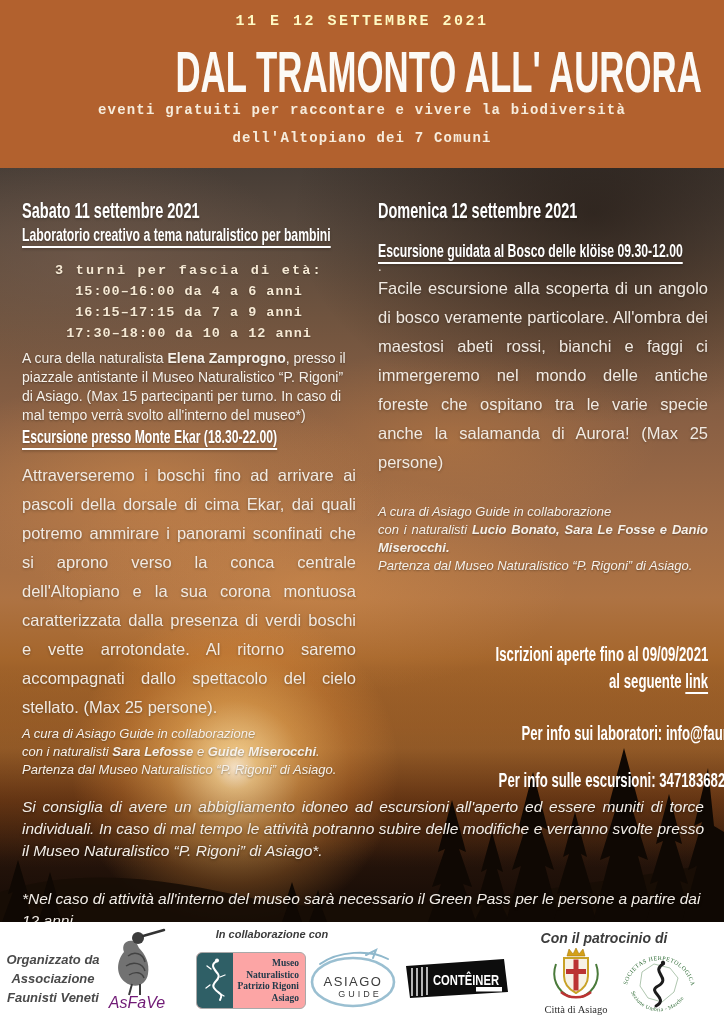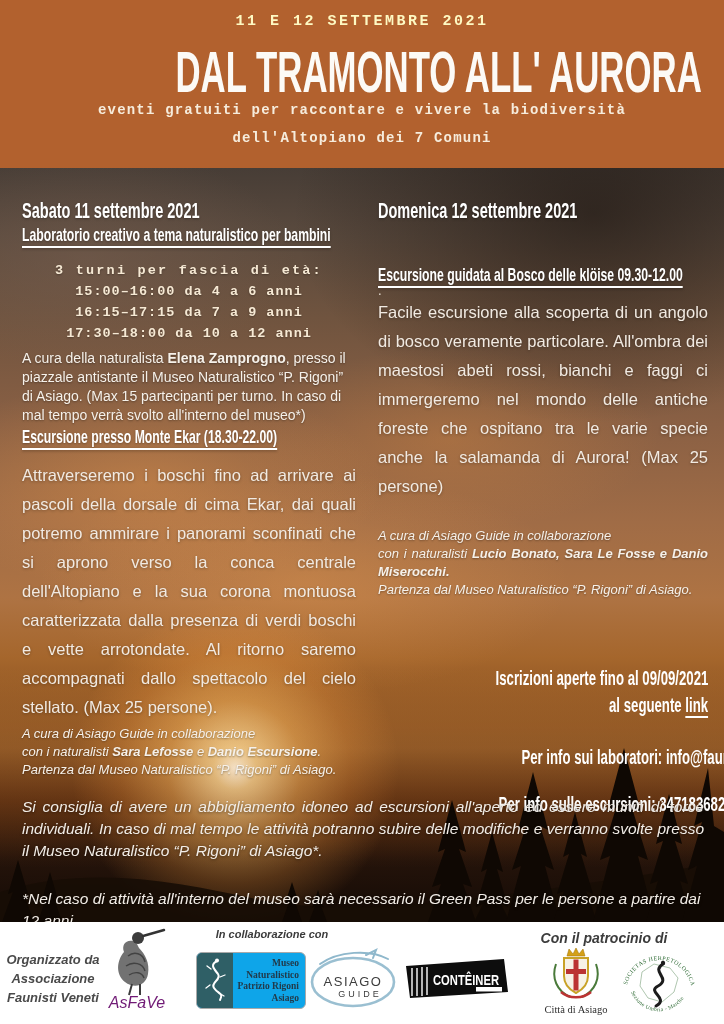--- a/index.html
+++ b/index.html
@@ -49,21 +49,21 @@
   .credits-italic .nowrap { white-space:nowrap; }
 
   .desc { font-size:16.5px; line-height:29px; text-align:justify; color:#f1eae2; text-shadow:0 1px 3px rgba(0,0,0,0.3); }
 
   .lab-title-row { }
   .lab-credits { margin-top:5px; }
   .ekar-title-row { margin-top:1px; }
   .ekar-desc { margin-top:13px; }
   .ekar-credits { margin-top:3px; }
 
-  .sun-title-row { margin-top:40px; }
+  .sun-title-row { margin-top:16px; }
   .stray-mark { font-size:13px; color:#e8e0d6; line-height:10px; }
   .sun-desc { margin-top:2px; }
   .sun-credits { margin-top:26px; text-align:justify; }
   .sun-credits .line { display:block; }
 
   .reg-block { margin-top:66px; text-align:right; font-size:20px; line-height:27px; }
   .reg-block .lnk { text-decoration:underline; text-underline-offset:4px; text-decoration-thickness:2px; }
   .info-line { margin-top:27px; text-align:right; font-size:20px; }
   .info-line2 { margin-top:24px; text-align:right; font-size:20px; }
 
@@ -72,21 +72,21 @@
   .advisory .note { margin-top:26px; text-align:left; }
 
   
   .ftr { position:absolute; top:922px; left:0; width:724px; height:102px; background:#fff; }
   .org-lines { position:absolute; left:0; top:28px; width:106px; text-align:center; font-weight:700; font-style:italic; font-size:13px; line-height:19px; color:#4a4a4a; }
   .bird { position:absolute; left:98px; top:4px; }
   .asfave { position:absolute; left:98px; top:72px; width:78px; text-align:center; font-style:italic; font-size:16px; color:#701a75; }
   .collab-head { position:absolute; left:192px; top:6px; width:160px; text-align:center; font-weight:700; font-style:italic; font-size:11px; color:#3b3b3b; }
   .patro-head  { position:absolute; left:518px; top:8px; width:172px; text-align:center; font-weight:700; font-style:italic; font-size:14px; color:#3b3b3b; }
 
-  .museo { position:absolute; left:196px; top:30px; width:110px; height:57px; border:1px solid #a9a9a9; border-radius:6px; background:#0ea5e9; display:flex; overflow:hidden; }
+  .museo { position:absolute; left:196px; top:30px; width:110px; height:57px; border:1px solid #a9a9a9; border-radius:6px; background:#fca5a5; display:flex; overflow:hidden; }
   .museo-teal { width:36px; height:100%; background:#2f5f66; flex:none; display:flex; align-items:center; justify-content:center; }
   .museo-txt { flex:1; padding:5px 6px 0 0; text-align:right; font-family:"Liberation Serif", serif; font-weight:700; font-size:9.5px; line-height:11.5px; color:#223a4a; }
 
   .aguide { position:absolute; left:308px; top:24px; width:90px; height:64px; }
   .conteiner { position:absolute; left:400px; top:32px; width:112px; height:48px; }
 
   .crest { position:absolute; left:546px; top:24px; width:60px; height:56px; }
   .crest-caption { position:absolute; left:534px; top:82px; width:84px; text-align:center; font-family:"Liberation Serif", serif; font-size:10.5px; color:#2e2e2e; }
   .shi { position:absolute; left:618px; top:20px; width:82px; height:82px; }
 </style>
@@ -138,21 +138,21 @@
       </div>
 
       <p class="credits lab-credits"><span>A cura della naturalista </span><b>Elena Zamprogno</b><span>, presso il piazzale antistante il Museo Naturalistico “P. Rigoni” di Asiago. (Max 15 partecipanti per turno. In caso di mal tempo verrà svolto all'interno del museo*)</span></p>
 
       <div class="ekar-title-row"><span class="cond evt-title"> Escursione presso Monte Ekar  (18.30-22.00)</span></div>
 
       <p class="desc ekar-desc">Attraverseremo i boschi fino ad arrivare ai pascoli della dorsale di cima Ekar, dai quali potremo ammirare i panorami sconfinati che si aprono verso la conca centrale dell'Altopiano e la sua corona montuosa caratterizzata dalla presenza di verdi boschi e vette arrotondate. Al ritorno saremo accompagnati dallo spettacolo del cielo stellato. (Max 25 persone).</p>
 
       <div class="credits-italic ekar-credits">
         <div class="nowrap">A cura di Asiago Guide in collaborazione</div>
-        <div class="nowrap"><span>con i naturalisti </span><b>Sara Lefosse</b><span> e </span><b>Danio Escursione</b><span>.</span></div>
+        <div class="nowrap"><span>con i naturalisti </span><b>Sara Lefosse</b><span> e </span><b>Guide Miserocchi</b><span>.</span></div>
         <div class="nowrap">Partenza dal Museo Naturalistico “P. Rigoni” di Asiago.</div>
       </div>
     </div>
 
     <div class="col col-right">
       <div><span class="cond day-title">Domenica 12 settembre 2021</span></div>
 
       <div class="sun-title-row"><span class="cond evt-title">Escursione guidata al Bosco delle klöise 09.30-12.00</span></div>
       <div class="stray-mark">.</div>
 

